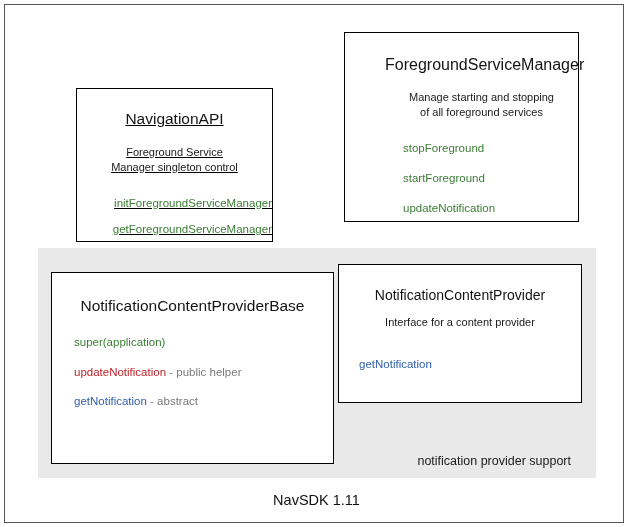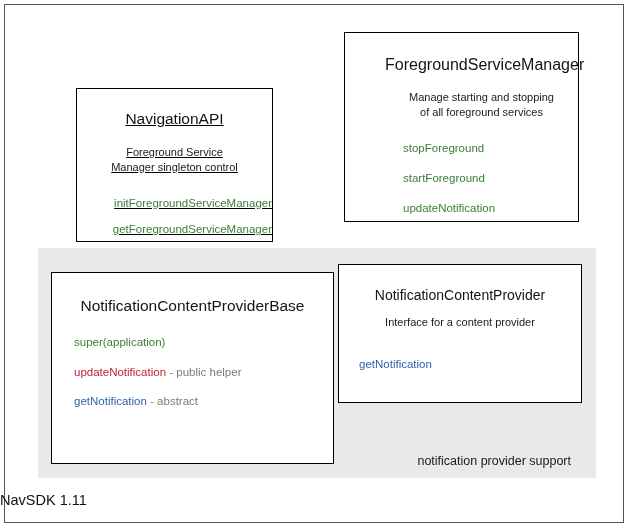--- a/index.html
+++ b/index.html
@@ -123,21 +123,21 @@
   #box-notification-content-provider .class-title { margin-top: 22px; font-size: 14px; }
   #box-notification-content-provider .class-desc  { margin-top: 12px; }
   #box-notification-content-provider .members     { margin-top: 28px; padding-left: 20px; }
   #box-notification-content-provider .member      { margin-bottom: 10px; }
 
   .footer-label {
     position: absolute;
     left: 0;
     top: 492px;
     width: 633px;
-    text-align: left;
+    text-align: center;
     font-size: 14.5px;
     color: #111111;
   }
 </style>
 </head>
 <body>
 
 <div id="canvas">
 
   <div class="outer-frame"></div>

